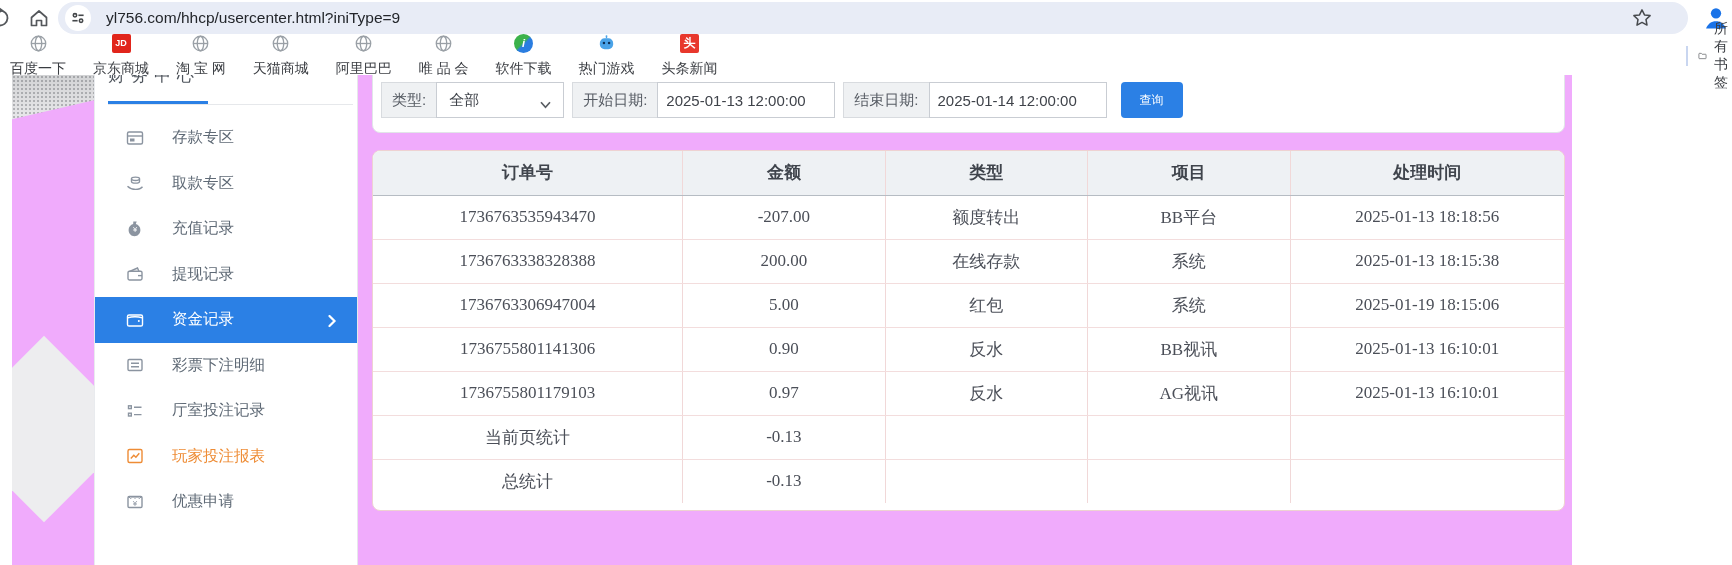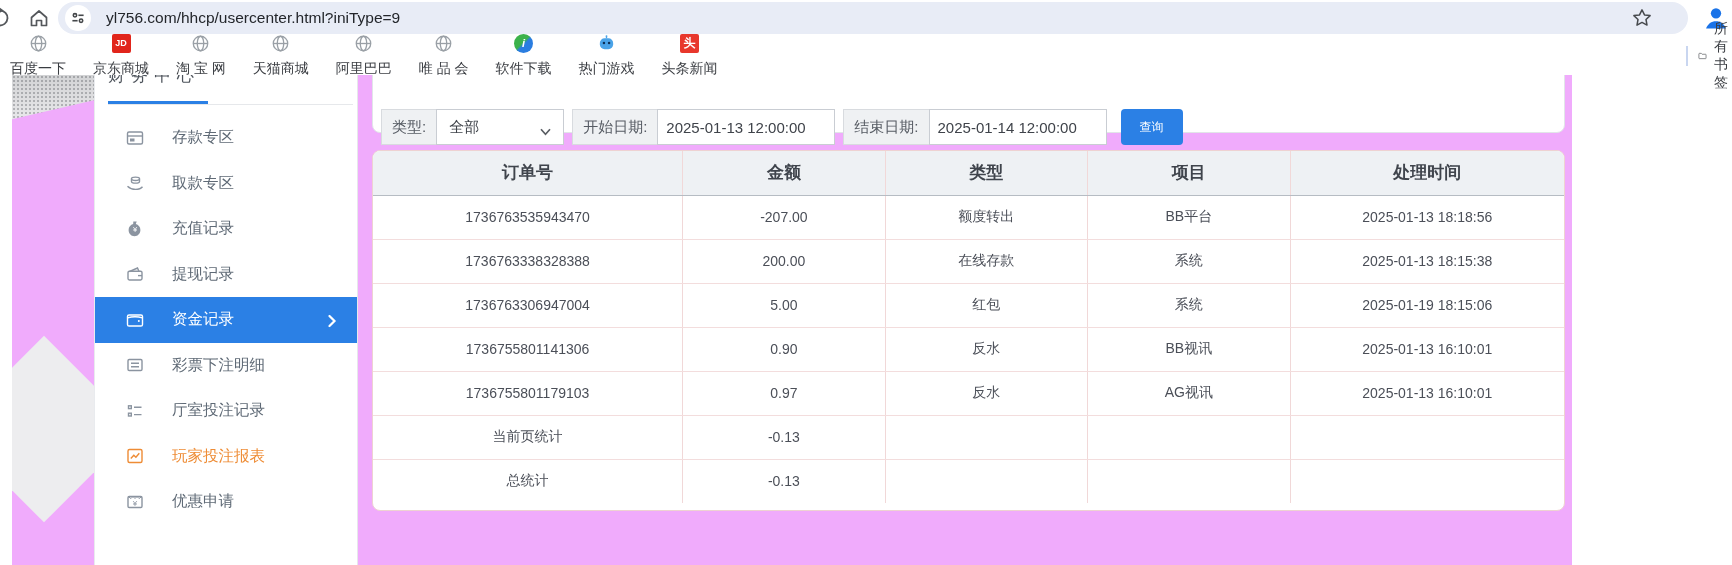--- a/index.html
+++ b/index.html
@@ -67,40 +67,40 @@
   .side-item .s-ico svg { width:20px; height:20px; }
   .side-item.active { background:var(--accent); color:#fff; }
   .side-item.active .s-ico { color:#fff; }
   .side-item.orange { color:var(--orange); }
   .side-item.orange .s-ico { color:var(--orange); }
   .side-chevron { position:absolute; right:20px; top:50%; transform:translateY(-50%); width:9px; height:13px; }
 
   
   .filter-card { position:absolute; left:360px; top:-42px; width:1193px; height:100px;
     background:#fff; border:1px solid #e2e5e9; border-radius:8px; }
-  .filter-row { position:absolute; left:8px; top:48px; height:36px; display:flex; align-items:stretch;margin-top:27px; }
+  .filter-row { position:absolute; left:8px; top:48px; height:36px; display:flex; align-items:stretch; }
   .addon { background:#eff1f3; border:1px solid #d8dbdf; border-right:none; color:#565b63;
     font-size:15px; display:flex; align-items:center; padding:0 10px; white-space:nowrap; }
   .fld { border:1px solid #c9cdd3; background:#fff; color:#3f434a; font-size:15px;
     display:flex; align-items:center; position:relative; }
   .sel { width:128px; padding-left:12px; cursor:pointer; }
   .sel .chev { position:absolute; right:12px; top:12px; width:11px; height:8px; color:#5a5e64; }
   .dt-input { width:178px; border:1px solid #c9cdd3; background:#fff; color:#3f434a;
     font-size:15px; padding:0 0 0 8px; font-family:inherit; outline:none; }
   .gap8 { width:8px; } .gap-btn { width:14px; }
   .query-btn { width:62px; height:36px; background:var(--accent); color:#fff; border:none;
     border-radius:4px; font-size:12px; cursor:pointer; font-family:inherit; }
 
   
   .table-card { position:absolute; left:360px; top:75px; width:1193px; height:361px;
-    border:1px solid #eed2d2; border-radius:8px; overflow:hidden; background:#fff; }
+    border:1px solid #eed2d2; border-radius:8px; overflow:hidden; background:#fff;font-family:Liberation Serif, serif; }
   table { width:100%; border-collapse:collapse; table-layout:fixed; }
   thead th { height:44px; background:#eef1f4; border-bottom:1px solid #b6bcc3;
     font-size:17px; font-weight:bold; color:#3f444c; text-align:center; }
-  tbody td { height:44px; font-size:14px; color:#4b4f58; text-align:center; }
+  tbody td { height:44px; font-size:17px; color:#4b4f58; text-align:center; }
   thead th:not(:last-child), tbody td:not(:last-child) { border-right:1px solid #f1d8d8; }
   tbody tr:not(:last-child) td { border-bottom:1px solid #f3dddd; }
   col.c0{width:26%} col.c1{width:17%} col.c2{width:17%} col.c3{width:17%} col.c4{width:23%}
 </style>
 </head>
 <body>
 
 <div id="app">
 
   <div class="topbar">

